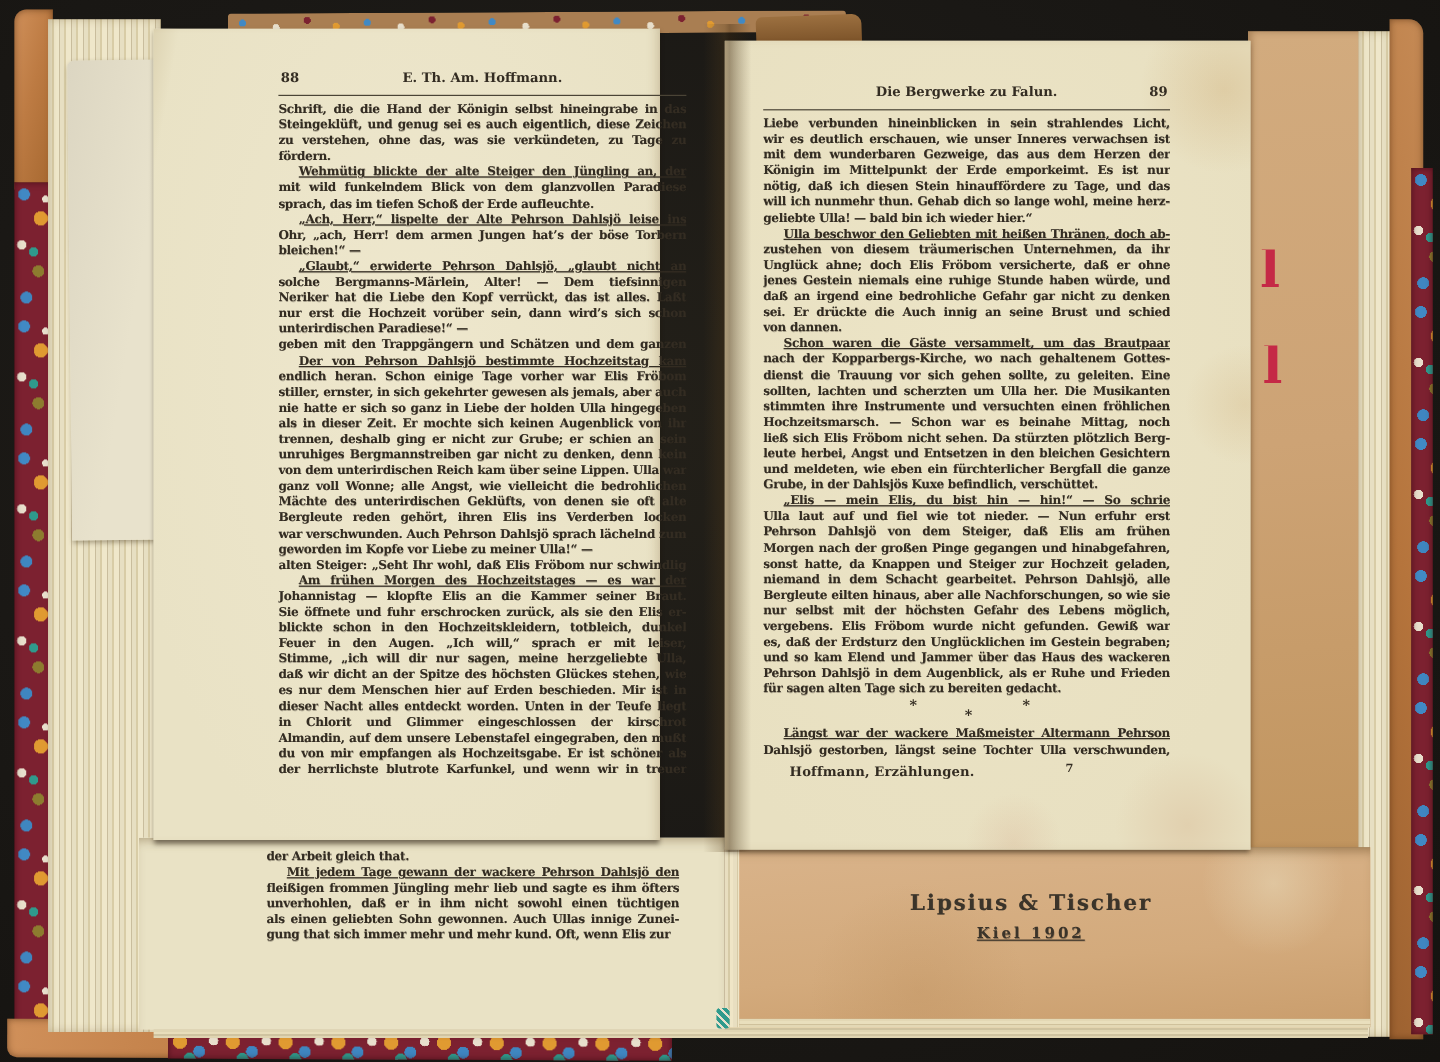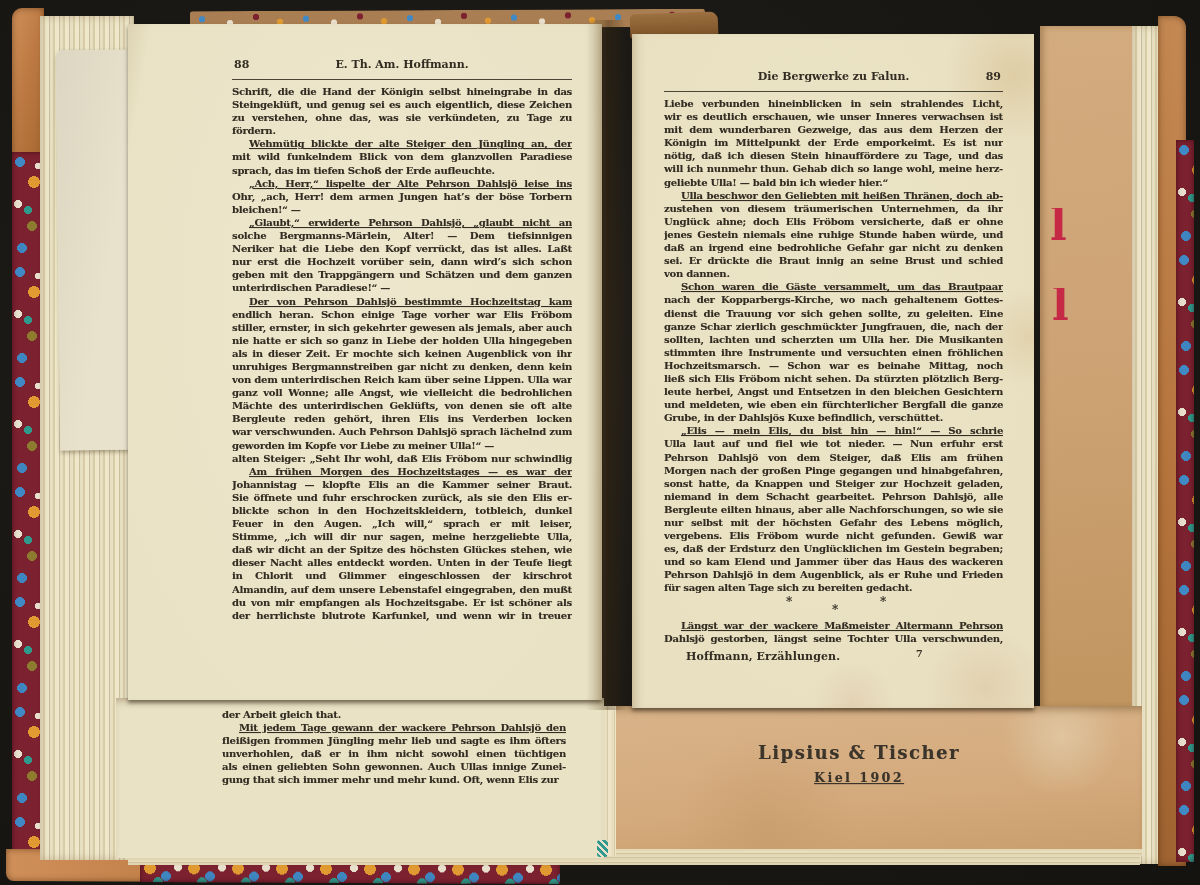--- a/index.html
+++ b/index.html
@@ -83,35 +83,35 @@
   .under-right::after{content:"";position:absolute;left:12px;bottom:0;width:calc(100% - 12px);height:7px;
     background:repeating-linear-gradient(0deg,#e3d8b5 0 2px,#cfc19c 2px 3px,#e9dfbd 3px 5px);}
   .headband{left:597px;top:840px;width:11px;height:17px;border-radius:3px;
     background:repeating-linear-gradient(45deg,#2f9a8c 0 3px,#e8e0cc 3px 5px);}
   .imprint{position:absolute;left:90px;top:36px;width:330px;text-align:center;color:#3b342a;}
   .imprint .pub{font-size:18px;font-weight:700;letter-spacing:1.5px;text-shadow:.4px .4px 0 rgba(59,52,42,.45);}
   .imprint .place{font-size:12.5px;font-weight:700;letter-spacing:2.5px;margin-top:7px;text-shadow:.4px .4px 0 rgba(59,52,42,.45);text-decoration:underline;}
 
   
   .page{background:#ece5c9;}
-  .page-left{left:128px;top:24px;width:474px;height:676px;
+  .page-left{left:128px;top:24px;width:422px;height:676px;
     background:
       linear-gradient(100deg, #ddd3b2 0%, rgba(236,229,201,0) 4%),
       radial-gradient(ellipse at 50% 40%, #eee7cd 0%, #e9e2c5 80%),
       #ece5c9;
     box-shadow:inset -8px 0 10px -7px rgba(130,100,60,.35), 0 3px 4px rgba(30,20,10,.5);}
-  .page-right{left:604px;top:34px;width:402px;height:674px;
+  .page-right{left:604px;top:34px;width:438px;height:674px;
     background:
       radial-gradient(circle 70px at 95% 6%,  rgba(200,160,100,.30), transparent),
       radial-gradient(circle 50px at 99% 45%, rgba(200,160,100,.22), transparent),
       radial-gradient(circle 60px at 88% 97%, rgba(205,160,120,.25), transparent),
       radial-gradient(circle 40px at 55% 99%, rgba(205,150,120,.18), transparent),
       radial-gradient(ellipse at 45% 40%, #ece4c6 0%, #e8e0c1 80%),
       #eae2c3;
-    box-shadow:inset 9px 0 12px -8px rgba(130,100,60,.45), 0 3px 4px rgba(30,20,10,.5);margin-left:28px;}
+    box-shadow:inset 9px 0 12px -8px rgba(130,100,60,.45), 0 3px 4px rgba(30,20,10,.5);}
   .gutter-shadow{left:586px;top:20px;width:40px;height:690px;pointer-events:none;
     background:linear-gradient(90deg, rgba(90,65,30,0) 0%, rgba(90,65,30,.30) 45%, rgba(60,40,15,.38) 55%, rgba(90,65,30,0) 100%);}
 
   
   .content{position:absolute;color:#332c22;}
   .page-left .content{left:104px;top:34px;width:340px;}
   .page-right .content{left:32px;top:36px;width:339px;}
   .under-left .content{left:106px;top:5px;width:344px;}
   .pg-head{position:relative;height:20px;font-size:11px;font-weight:700;text-align:center;}
   .pg-head .pnum-l{position:absolute;left:2px;top:0;}
@@ -195,42 +195,44 @@
           <div class="line ind">Wehmütig blickte der alte Steiger den Jüngling an, der</div>
           <div class="line">mit wild funkelndem Blick von dem glanzvollen Paradiese</div>
           <div class="line end">sprach, das im tiefen Schoß der Erde aufleuchte.</div>
           <div class="line ind">„Ach, Herr,“ lispelte der Alte Pehrson Dahlsjö leise ins</div>
           <div class="line">Ohr, „ach, Herr! dem armen Jungen hat’s der böse Torbern</div>
           <div class="line end">bleichen!“ —</div>
           <div class="line ind">„Glaubt,“ erwiderte Pehrson Dahlsjö, „glaubt nicht an</div>
           <div class="line">solche Bergmanns-Märlein, Alter! — Dem tiefsinnigen</div>
           <div class="line">Neriker hat die Liebe den Kopf verrückt, das ist alles. Laßt</div>
           <div class="line">nur erst die Hochzeit vorüber sein, dann wird’s sich schon</div>
+          <div class="line end">unterirdischen Paradiese!“ —</div>
           <div class="line">geben mit den Trappgängern und Schätzen und dem ganzen</div>
-          <div class="line end">unterirdischen Paradiese!“ —</div>
           <div class="line ind">Der von Pehrson Dahlsjö bestimmte Hochzeitstag kam</div>
           <div class="line">endlich heran. Schon einige Tage vorher war Elis Fröbom</div>
           <div class="line">stiller, ernster, in sich gekehrter gewesen als jemals, aber auch</div>
           <div class="line">nie hatte er sich so ganz in Liebe der holden Ulla hingegeben</div>
           <div class="line">als in dieser Zeit. Er mochte sich keinen Augenblick von ihr</div>
+          <div class="line">trennen, deshalb ging er nicht zur Grube; er schien an sein</div>
           <div class="line">unruhiges Bergmannstreiben gar nicht zu denken, denn kein Wort</div>
           <div class="line">von dem unterirdischen Reich kam über seine Lippen. Ulla war</div>
           <div class="line">ganz voll Wonne; alle Angst, wie vielleicht die bedrohlichen</div>
           <div class="line">Mächte des unterirdischen Geklüfts, von denen sie oft alte</div>
           <div class="line">Bergleute reden gehört, ihren Elis ins Verderben locken würden,</div>
           <div class="line">war verschwunden. Auch Pehrson Dahlsjö sprach lächelnd zum</div>
           <div class="line end">geworden im Kopfe vor Liebe zu meiner Ulla!“ —</div>
           <div class="line">alten Steiger: „Seht Ihr wohl, daß Elis Fröbom nur schwindlig</div>
           <div class="line ind">Am frühen Morgen des Hochzeitstages — es war der</div>
           <div class="line">Johannistag — klopfte Elis an die Kammer seiner Braut.</div>
           <div class="line">Sie öffnete und fuhr erschrocken zurück, als sie den Elis er-</div>
           <div class="line">blickte schon in den Hochzeitskleidern, totbleich, dunkel sprühendes</div>
           <div class="line">Feuer in den Augen. „Ich will,“ sprach er mit leiser, schwankender</div>
           <div class="line">Stimme, „ich will dir nur sagen, meine herzgeliebte Ulla,</div>
           <div class="line">daß wir dicht an der Spitze des höchsten Glückes stehen, wie</div>
+          <div class="line">es nur dem Menschen hier auf Erden beschieden. Mir ist in</div>
           <div class="line">dieser Nacht alles entdeckt worden. Unten in der Teufe liegt</div>
           <div class="line">in Chlorit und Glimmer eingeschlossen der kirschrot funkelnde</div>
           <div class="line">Almandin, auf dem unsere Lebenstafel eingegraben, den mußt</div>
           <div class="line">du von mir empfangen als Hochzeitsgabe. Er ist schöner als</div>
           <div class="line">der herrlichste blutrote Karfunkel, und wenn wir in treuer</div>
         </div>
     </div>
   </div>
 
   <div class="abs page page-right">
@@ -247,26 +249,25 @@
           <div class="line">mit dem wunderbaren Gezweige, das aus dem Herzen der</div>
           <div class="line">Königin im Mittelpunkt der Erde emporkeimt. Es ist nur</div>
           <div class="line">nötig, daß ich diesen Stein hinauffördere zu Tage, und das</div>
           <div class="line">will ich nunmehr thun. Gehab dich so lange wohl, meine herz-</div>
           <div class="line end">geliebte Ulla! — bald bin ich wieder hier.“</div>
           <div class="line ind">Ulla beschwor den Geliebten mit heißen Thränen, doch ab-</div>
           <div class="line">zustehen von diesem träumerischen Unternehmen, da ihr großes</div>
           <div class="line">Unglück ahne; doch Elis Fröbom versicherte, daß er ohne</div>
           <div class="line">jenes Gestein niemals eine ruhige Stunde haben würde, und</div>
           <div class="line">daß an irgend eine bedrohliche Gefahr gar nicht zu denken</div>
-          <div class="line">sei. Er drückte die Braut innig an seine Brust und schied</div>
+          <div class="line">sei. Er drückte die Auch innig an seine Brust und schied</div>
           <div class="line end">von dannen.</div>
           <div class="line ind">Schon waren die Gäste versammelt, um das Brautpaar</div>
           <div class="line">nach der Kopparbergs-Kirche, wo nach gehaltenem Gottes-</div>
           <div class="line">dienst die Trauung vor sich gehen sollte, zu geleiten. Eine</div>
-          <div class="line">ganze Schar zierlich geschmückter Jungfrauen, die, nach der</div>
           <div class="line">sollten, lachten und scherzten um Ulla her. Die Musikanten</div>
           <div class="line">stimmten ihre Instrumente und versuchten einen fröhlichen</div>
           <div class="line">Hochzeitsmarsch. — Schon war es beinahe Mittag, noch immer</div>
           <div class="line">ließ sich Elis Fröbom nicht sehen. Da stürzten plötzlich Berg-</div>
           <div class="line">leute herbei, Angst und Entsetzen in den bleichen Gesichtern</div>
           <div class="line">und meldeten, wie eben ein fürchterlicher Bergfall die ganze</div>
           <div class="line end">Grube, in der Dahlsjös Kuxe befindlich, verschüttet.</div>
           <div class="line ind">„Elis — mein Elis, du bist hin — hin!“ — So schrie</div>
           <div class="line">Ulla laut auf und fiel wie tot nieder. — Nun erfuhr erst</div>
           <div class="line">Pehrson Dahlsjö von dem Steiger, daß Elis am frühen</div>

